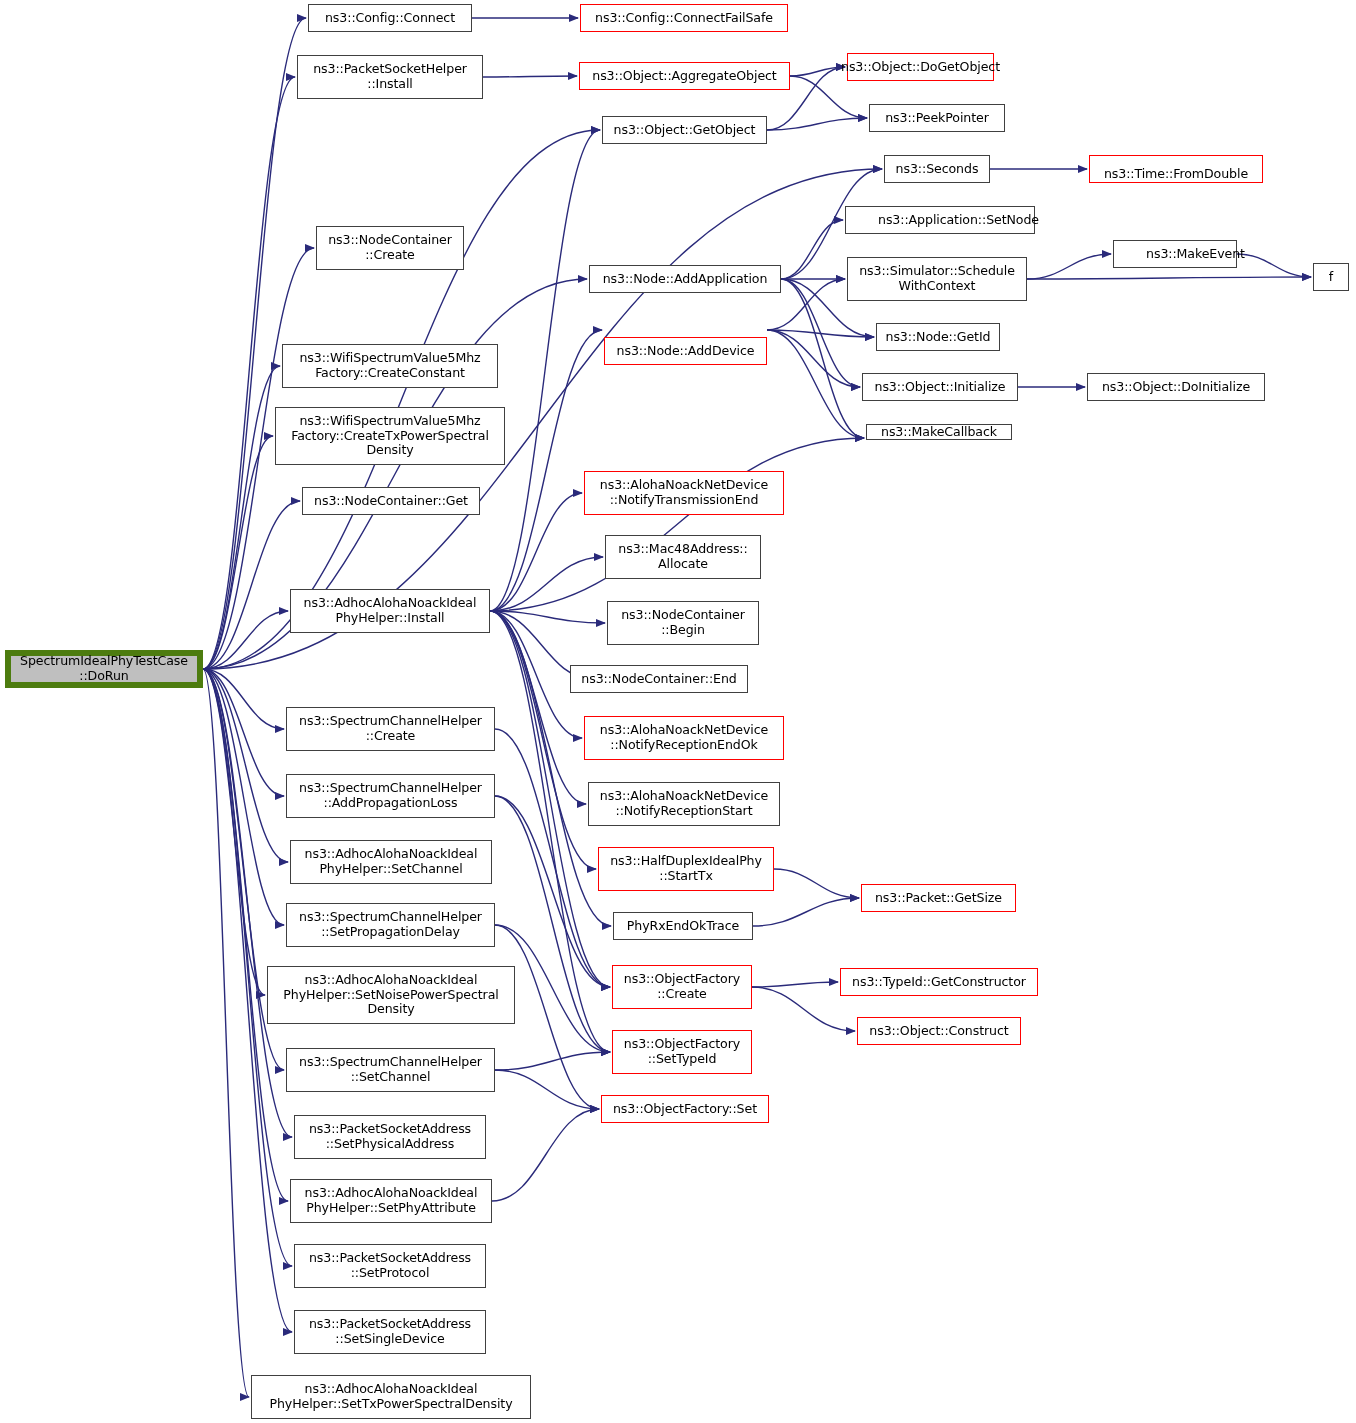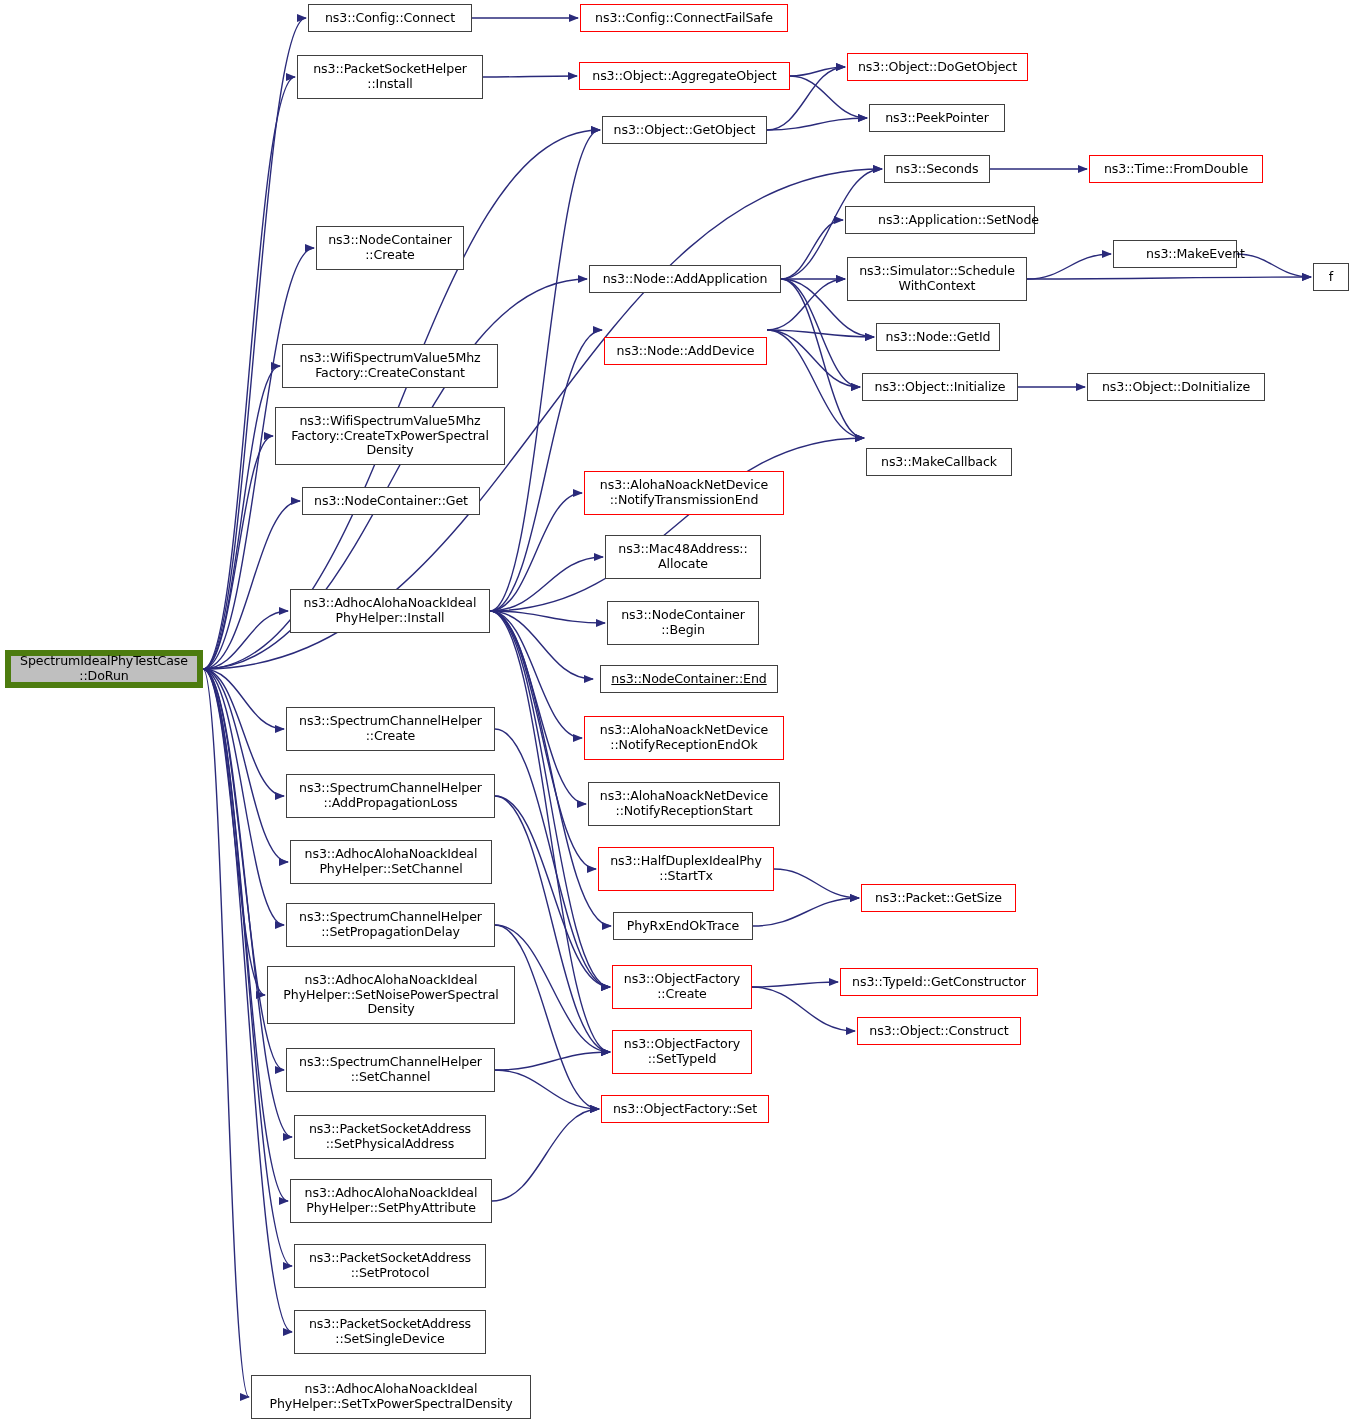--- a/index.html
+++ b/index.html
@@ -104,33 +104,33 @@
       <div class="node red" style="left: 580px; top: 4px; width: 208px; height: 28px; text-align: center;">
         <span>ns3::Config::ConnectFailSafe</span>
       </div>
       <div class="node" style="left: 297px; top: 55px; width: 186px; height: 44px;">
         <span>ns3::PacketSocketHelper
 ::Install</span>
       </div>
       <div class="node red" style="left: 579px; top: 62px; width: 211px; height: 28px;">
         <span>ns3::Object::AggregateObject</span>
       </div>
-      <div class="node red" style="left: 847px; top: 53px; width: 181px; height: 28px;">
+      <div class="node red" style="left: 847px; top: 53px; width: 147px; height: 28px;">
         <span>ns3::Object::DoGetObject</span>
       </div>
       <div class="node" style="left: 602px; top: 116px; width: 165px; height: 28px;">
         <span>ns3::Object::GetObject</span>
       </div>
       <div class="node" style="left: 869px; top: 104px; width: 136px; height: 28px;">
         <span>ns3::PeekPointer</span>
       </div>
       <div class="node" style="left: 884px; top: 155px; width: 106px; height: 28px;">
         <span>ns3::Seconds</span>
       </div>
-      <div class="node red" style="left: 1089px; top: 155px; width: 174px; height: 28px;">
+      <div class="node red" style="left: 1089px; top: 155px; width: 174px; height: 28px; align-items: flex-end;">
         <span>ns3::Time::FromDouble</span>
       </div>
       <div class="node" style="left: 316px; top: 226px; width: 148px; height: 44px;">
         <span>ns3::NodeContainer
 ::Create</span>
       </div>
       <div class="node" style="left: 845px; top: 206px; width: 190px; height: 28px; padding-left: 40px;">
         <span>ns3::Application::SetNode</span>
       </div>
       <div class="node" style="left: 589px; top: 265px; width: 192px; height: 28px;">
@@ -160,21 +160,21 @@
         <span>ns3::Object::Initialize</span>
       </div>
       <div class="node" style="left: 1087px; top: 373px; width: 178px; height: 28px;">
         <span>ns3::Object::DoInitialize</span>
       </div>
       <div class="node" style="left: 275px; top: 407px; width: 230px; height: 58px;">
         <span>ns3::WifiSpectrumValue5Mhz
 Factory::CreateTxPowerSpectral
 Density</span>
       </div>
-      <div class="node" style="left: 866px; top: 448px; width: 146px; height: 28px;">
+      <div class="node" style="left: 866px; top: 424px; width: 146px; height: 16px;">
         <span>ns3::MakeCallback</span>
       </div>
       <div class="node red" style="left: 584px; top: 471px; width: 200px; height: 44px;">
         <span>ns3::AlohaNoackNetDevice
 ::NotifyTransmissionEnd</span>
       </div>
       <div class="node" style="left: 302px; top: 487px; width: 178px; height: 28px;">
         <span>ns3::NodeContainer::Get</span>
       </div>
       <div class="node" style="left: 605px; top: 535px; width: 156px; height: 44px;">
@@ -182,21 +182,21 @@
 Allocate</span>
       </div>
       <div class="node" style="left: 290px; top: 589px; width: 200px; height: 44px;">
         <span>ns3::AdhocAlohaNoackIdeal
 PhyHelper::Install</span>
       </div>
       <div class="node" style="left: 607px; top: 601px; width: 152px; height: 44px;">
         <span>ns3::NodeContainer
 ::Begin</span>
       </div>
-      <div class="node" style="left: 600px; top: 665px; width: 178px; height: 28px; text-decoration: underline;">
+      <div class="node" style="left: 570px; top: 665px; width: 178px; height: 28px;">
         <span>ns3::NodeContainer::End</span>
       </div>
       <div class="node" style="left: 286px; top: 707px; width: 209px; height: 44px;">
         <span>ns3::SpectrumChannelHelper
 ::Create</span>
       </div>
       <div class="node red" style="left: 584px; top: 716px; width: 200px; height: 44px;">
         <span>ns3::AlohaNoackNetDevice
 ::NotifyReceptionEndOk</span>
       </div>

